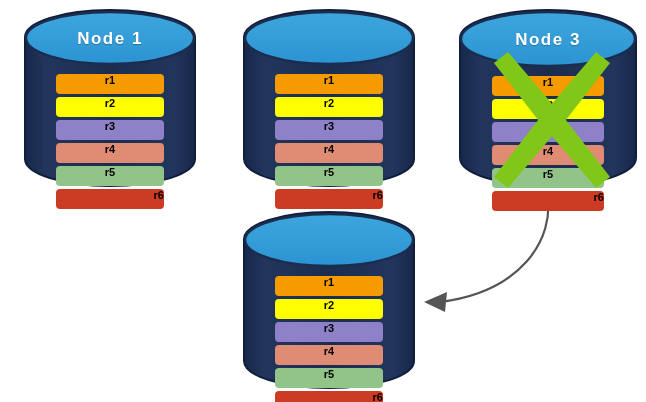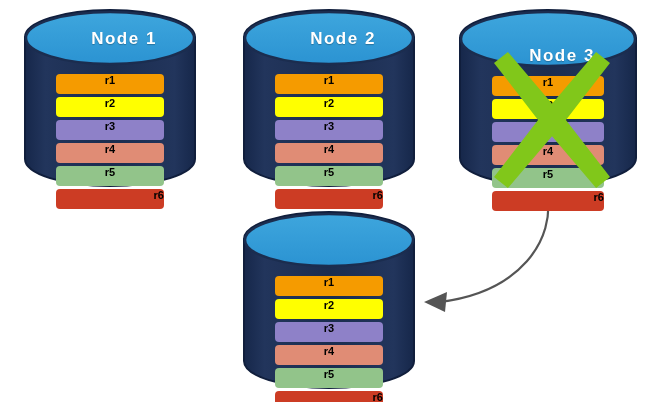--- a/index.html
+++ b/index.html
@@ -33,21 +33,20 @@
     position: absolute;
     width: 100%;
     text-align: center;
     color: #ffffff;
     font-weight: bold;
     font-size: 17px;
     letter-spacing: 1.5px;
     font-family: "Liberation Sans", sans-serif;
     text-shadow: 0 1px 1px rgba(0,0,0,0.25);
     pointer-events: none;
-    padding-left: 14px;
   }
   .rows {
     position: absolute;
     left: 0;
     width: 100%;
   }
   .row-bar {
     position: relative;
     height: 20px;
     margin: 0 auto 3px auto;
@@ -121,21 +120,20 @@
             <stop offset="1" stop-color="#16274A"></stop>
           </linearGradient>
           <linearGradient id="topgrad-1" x1="0" y1="0" x2="0" y2="1">
             <stop offset="0" stop-color="#3EA6DD"></stop>
             <stop offset="1" stop-color="#2B93D2"></stop>
           </linearGradient>
         </defs>
         <path d="M 1,27 L 1,149 A 85,27 0 0 0 171,149 L 171,27 A 85,27 0 0 0 1,27 Z" fill="url(#bodygrad-1)" stroke="#101E3C" stroke-width="2"></path>
         <ellipse cx="86" cy="28" rx="84" ry="26" fill="url(#topgrad-1)" stroke="#1B2D4F" stroke-width="2.5"></ellipse>
       </svg>
-      <div class="node-label" style="top: 19px;">Node 2</div>
       <div class="rows" style="top: 64px;">
         <div class="row-bar" style="background: rgb(245, 155, 0); width: 108px;">r1</div>
         <div class="row-bar" style="background: rgb(255, 255, 0); width: 108px;">r2</div>
         <div class="row-bar" style="background: rgb(142, 129, 200); width: 108px;">r3</div>
         <div class="row-bar" style="background: rgb(224, 140, 117); width: 108px;">r4</div>
         <div class="row-bar" style="background: rgb(146, 196, 138); width: 108px;">r5</div>
         <div class="row-bar" style="background: rgb(204, 60, 36); width: 108px;">r6</div>
       </div>
     </div>
     <div class="node" style="left: 459px; top: 10px; width: 178px; height: 176px;">
@@ -149,21 +147,21 @@
             <stop offset="1" stop-color="#16274A"></stop>
           </linearGradient>
           <linearGradient id="topgrad-2" x1="0" y1="0" x2="0" y2="1">
             <stop offset="0" stop-color="#3EA6DD"></stop>
             <stop offset="1" stop-color="#2B93D2"></stop>
           </linearGradient>
         </defs>
         <path d="M 1,28 L 1,148 A 88,28 0 0 0 177,148 L 177,28 A 88,28 0 0 0 1,28 Z" fill="url(#bodygrad-2)" stroke="#101E3C" stroke-width="2"></path>
         <ellipse cx="89" cy="29" rx="87" ry="27" fill="url(#topgrad-2)" stroke="#1B2D4F" stroke-width="2.5"></ellipse>
       </svg>
-      <div class="node-label" style="top: 36px;">Node 3</div>
+      <div class="node-label" style="top: 20px;">Node 3</div>
       <div class="rows" style="top: 66px;">
         <div class="row-bar" style="background: rgb(245, 155, 0); width: 112px;">r1</div>
         <div class="row-bar" style="background: rgb(255, 255, 0); width: 112px;">r2</div>
         <div class="row-bar" style="background: rgb(142, 129, 200); width: 112px;">r3</div>
         <div class="row-bar" style="background: rgb(224, 140, 117); width: 112px;">r4</div>
         <div class="row-bar" style="background: rgb(146, 196, 138); width: 112px;">r5</div>
         <div class="row-bar" style="background: rgb(204, 60, 36); width: 112px;">r6</div>
       </div>
       <svg class="xmark" width="116" height="136" viewBox="0 0 100 100" preserveAspectRatio="none" style="left: 35px; top: 42px;">
         <polygon points="0,8 12,0 50,38 88,0 100,8 62,50 100,92 88,100 50,62 12,100 0,92 38,50" fill="#81C71A"></polygon>

